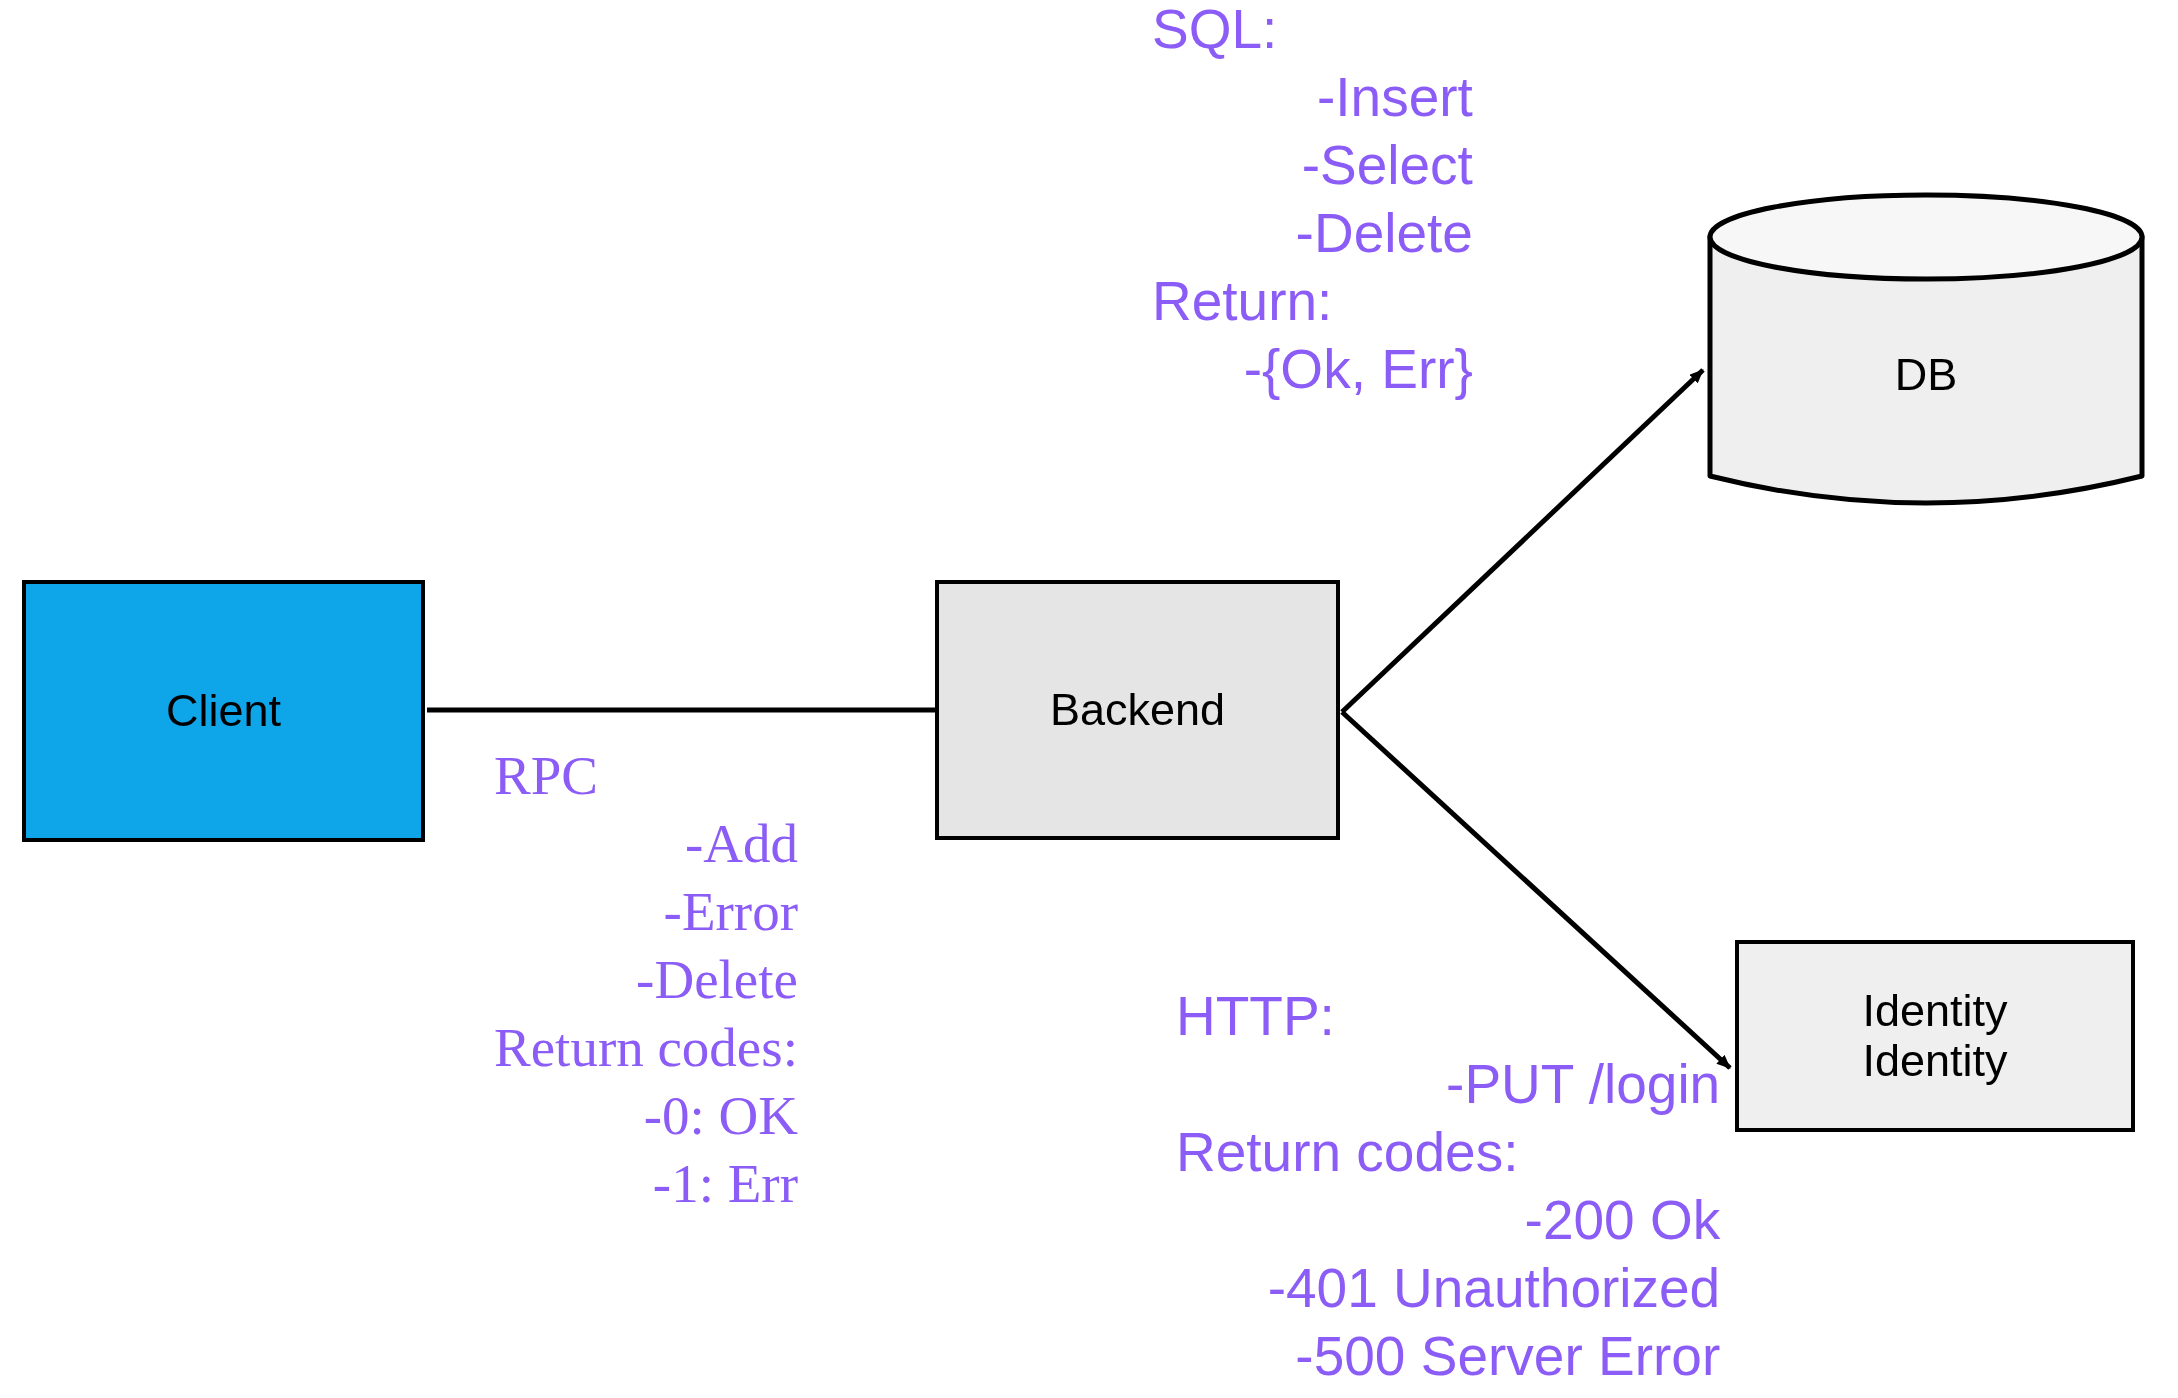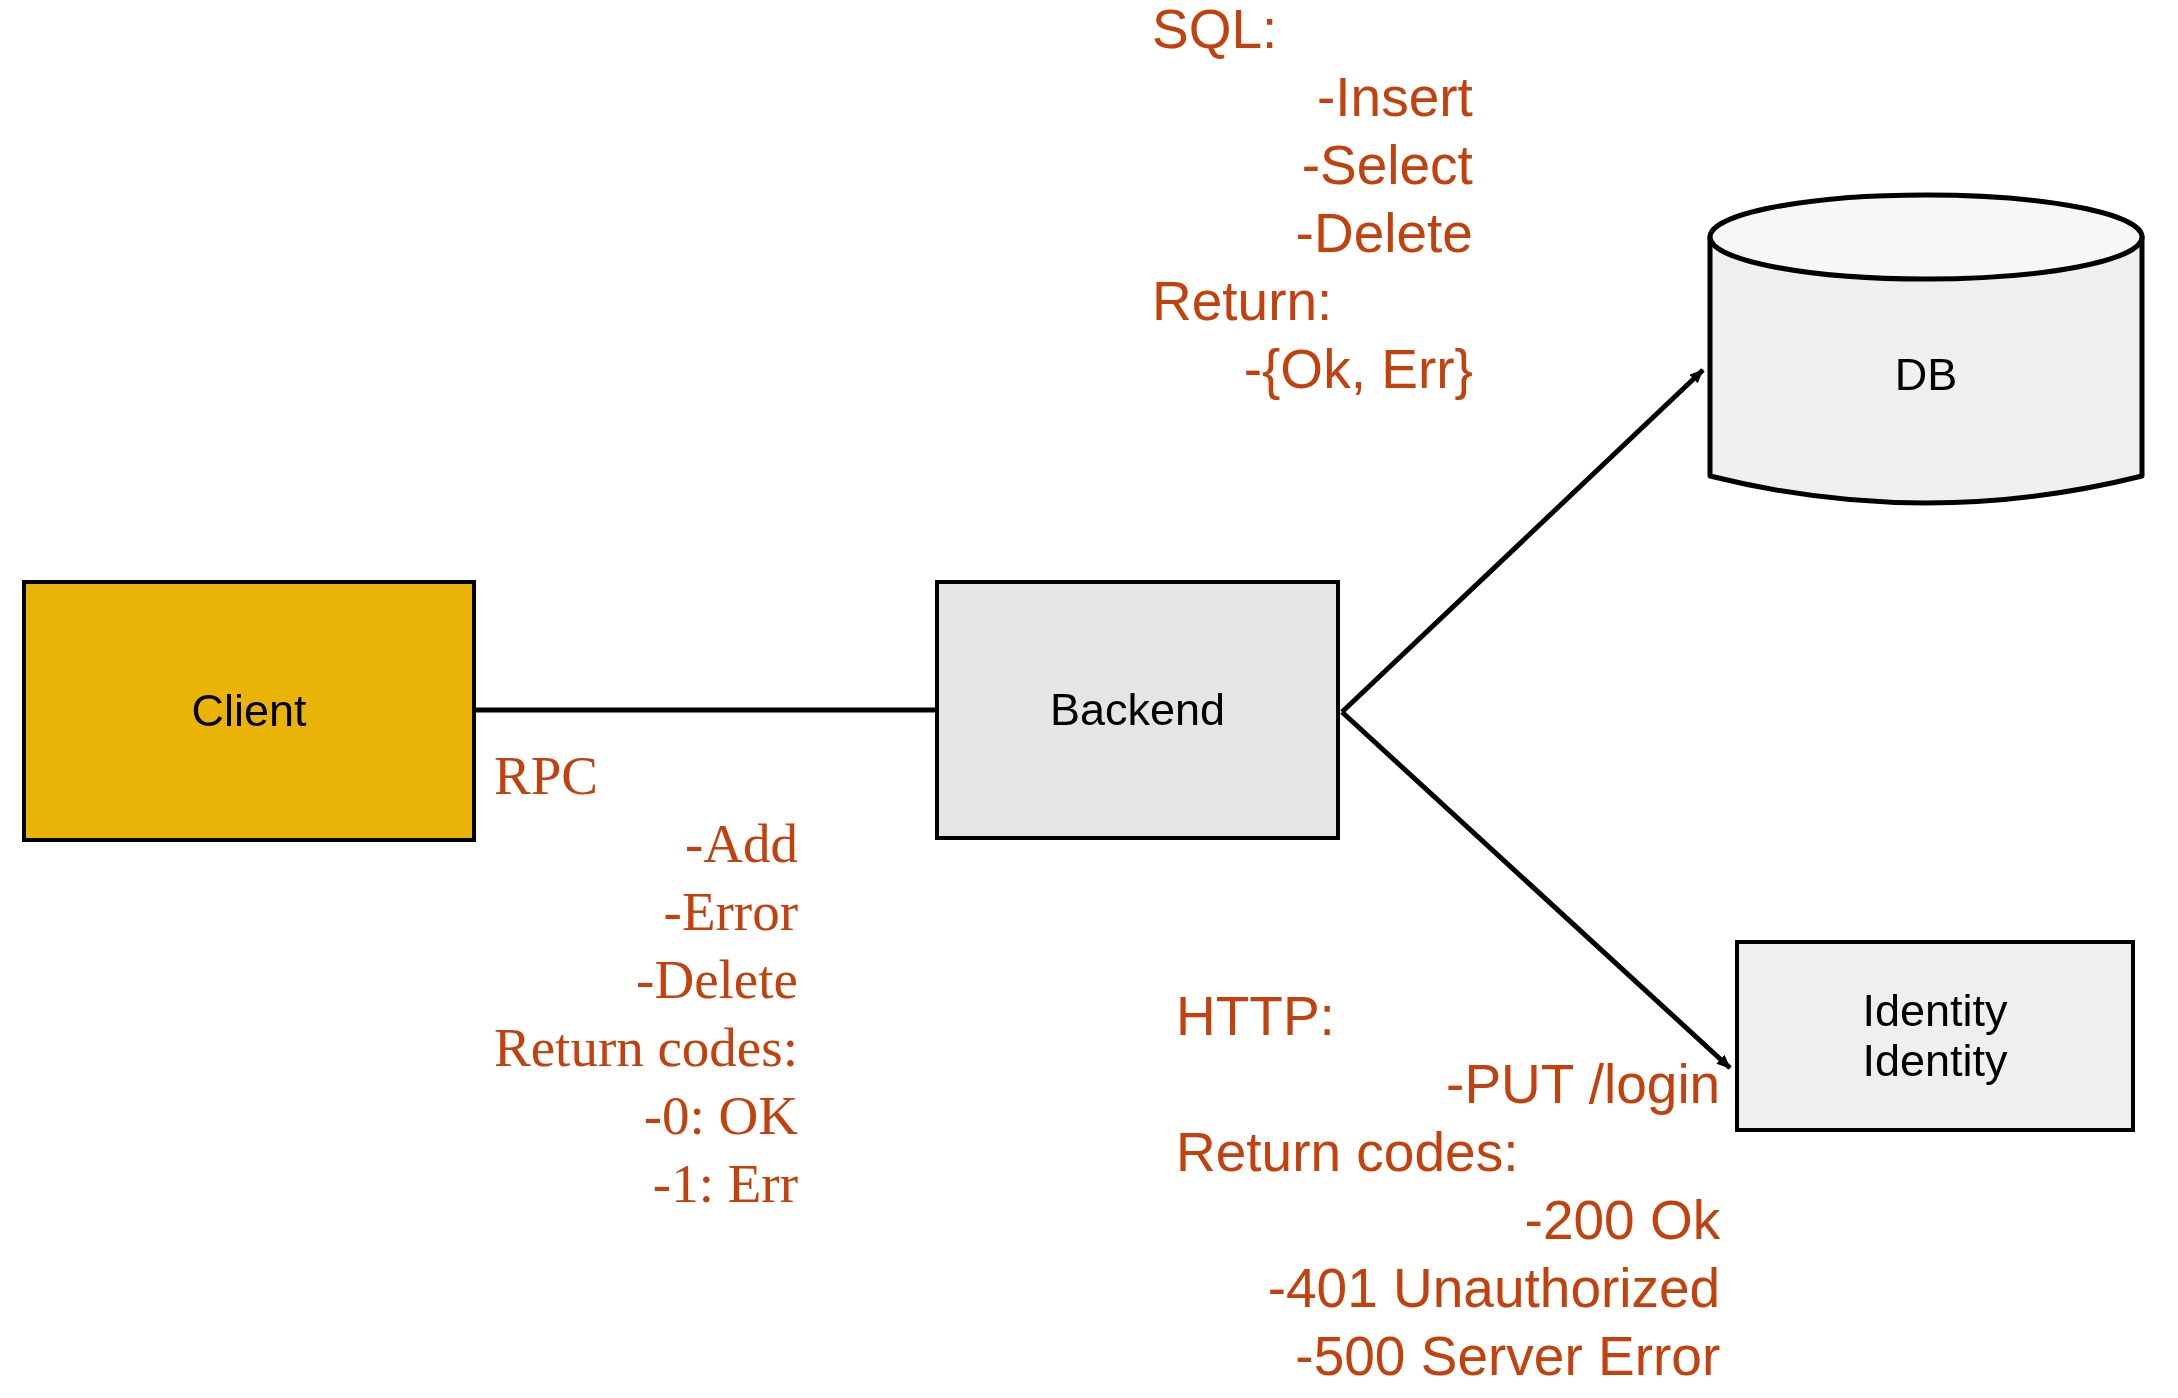--- a/index.html
+++ b/index.html
@@ -36,23 +36,23 @@
     line-height: 1.12;
     font-size: 45px;
     color: #000000;
   }
   .node-rect {
     border: 4px solid #000000;
   }
   .node-client {
     left: 22px;
     top: 580px;
-    width: 454px;
+    width: 403px;
     height: 262px;
-    background: #eab308;
+    background: #0ea5e9;
   }
   .node-backend {
     left: 935px;
     top: 580px;
     width: 405px;
     height: 260px;
     background: #e5e5e5;
     align-items: center;
   }
   .node-idp {
@@ -72,21 +72,21 @@
   .node-db-label {
     left: 1710px;
     top: 340px;
     width: 432px;
     height: 70px;
   }
   .anno {
     position: absolute;
     font-size: 55px;
     line-height: 1.0;
-    color: #c2410c;
+    color: #8b5cf6;
     white-space: nowrap;
   }
   .anno-head {
     display: block;
     margin: 0 0 13px 0;
   }
   .anno-list {
     list-style: none;
     margin: 0 0 0 0;
     padding: 0;

